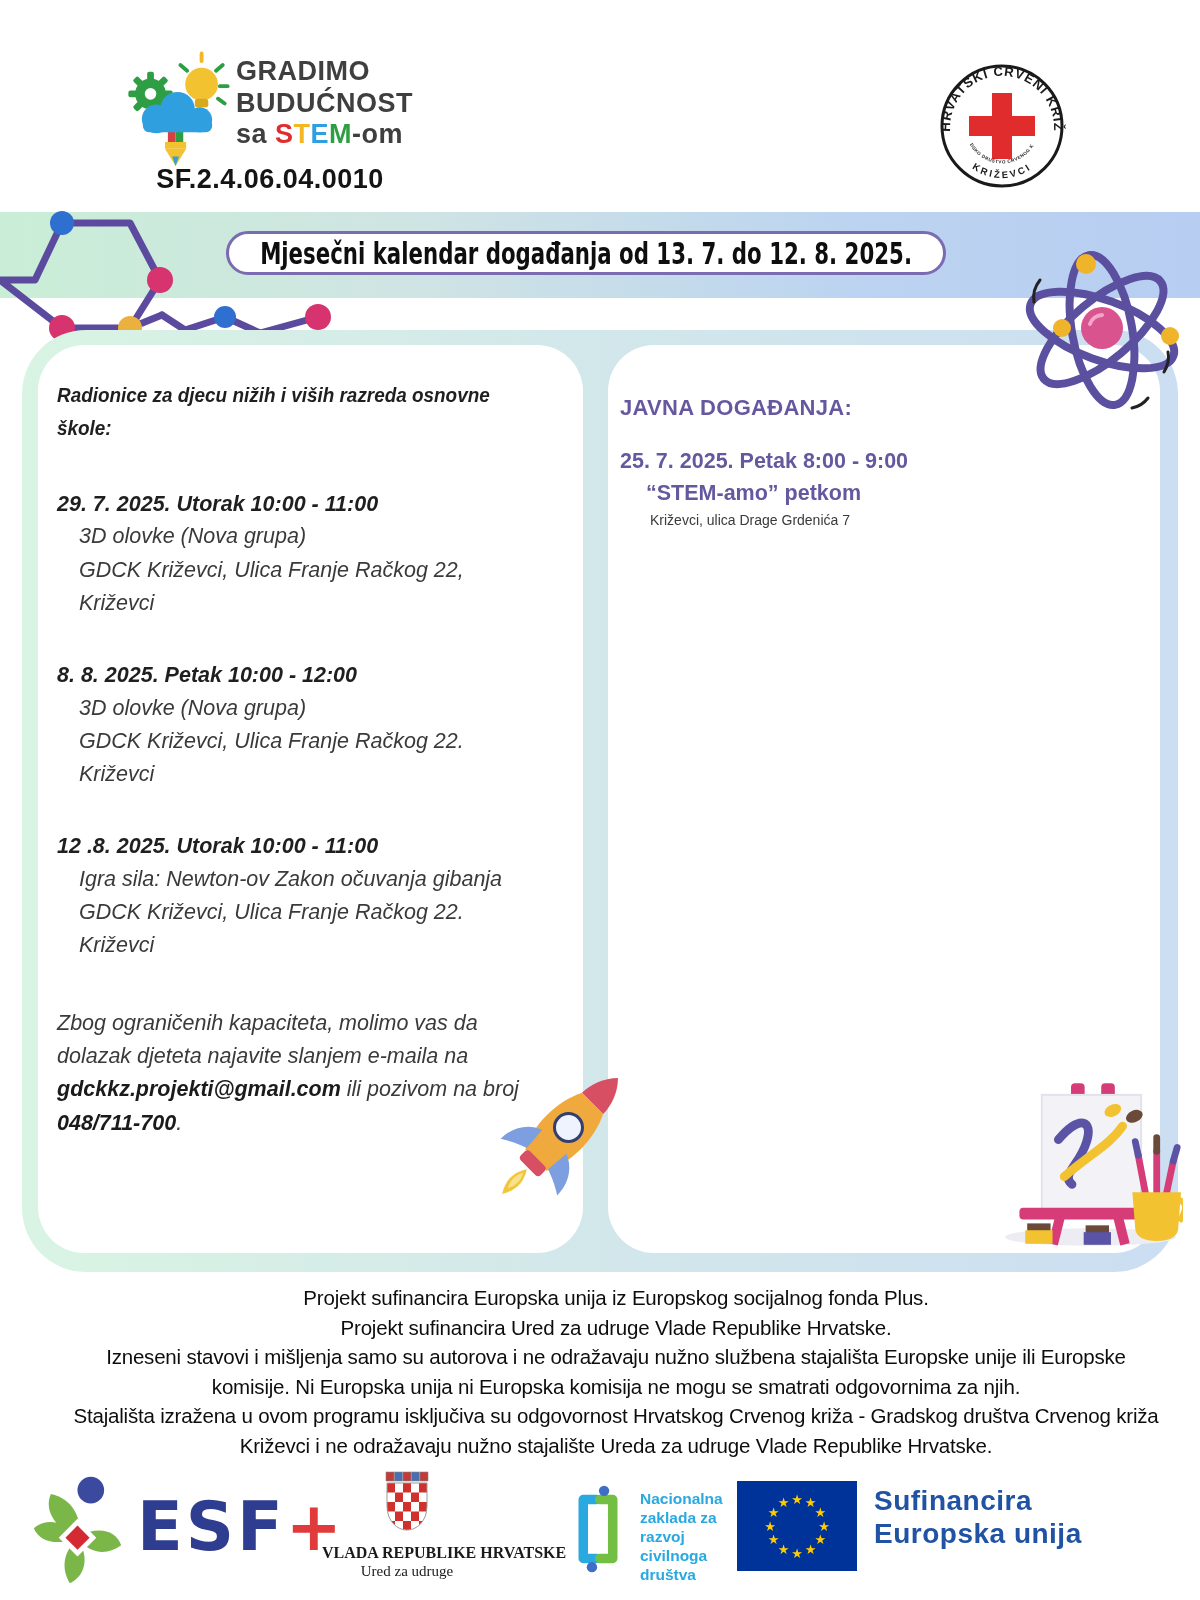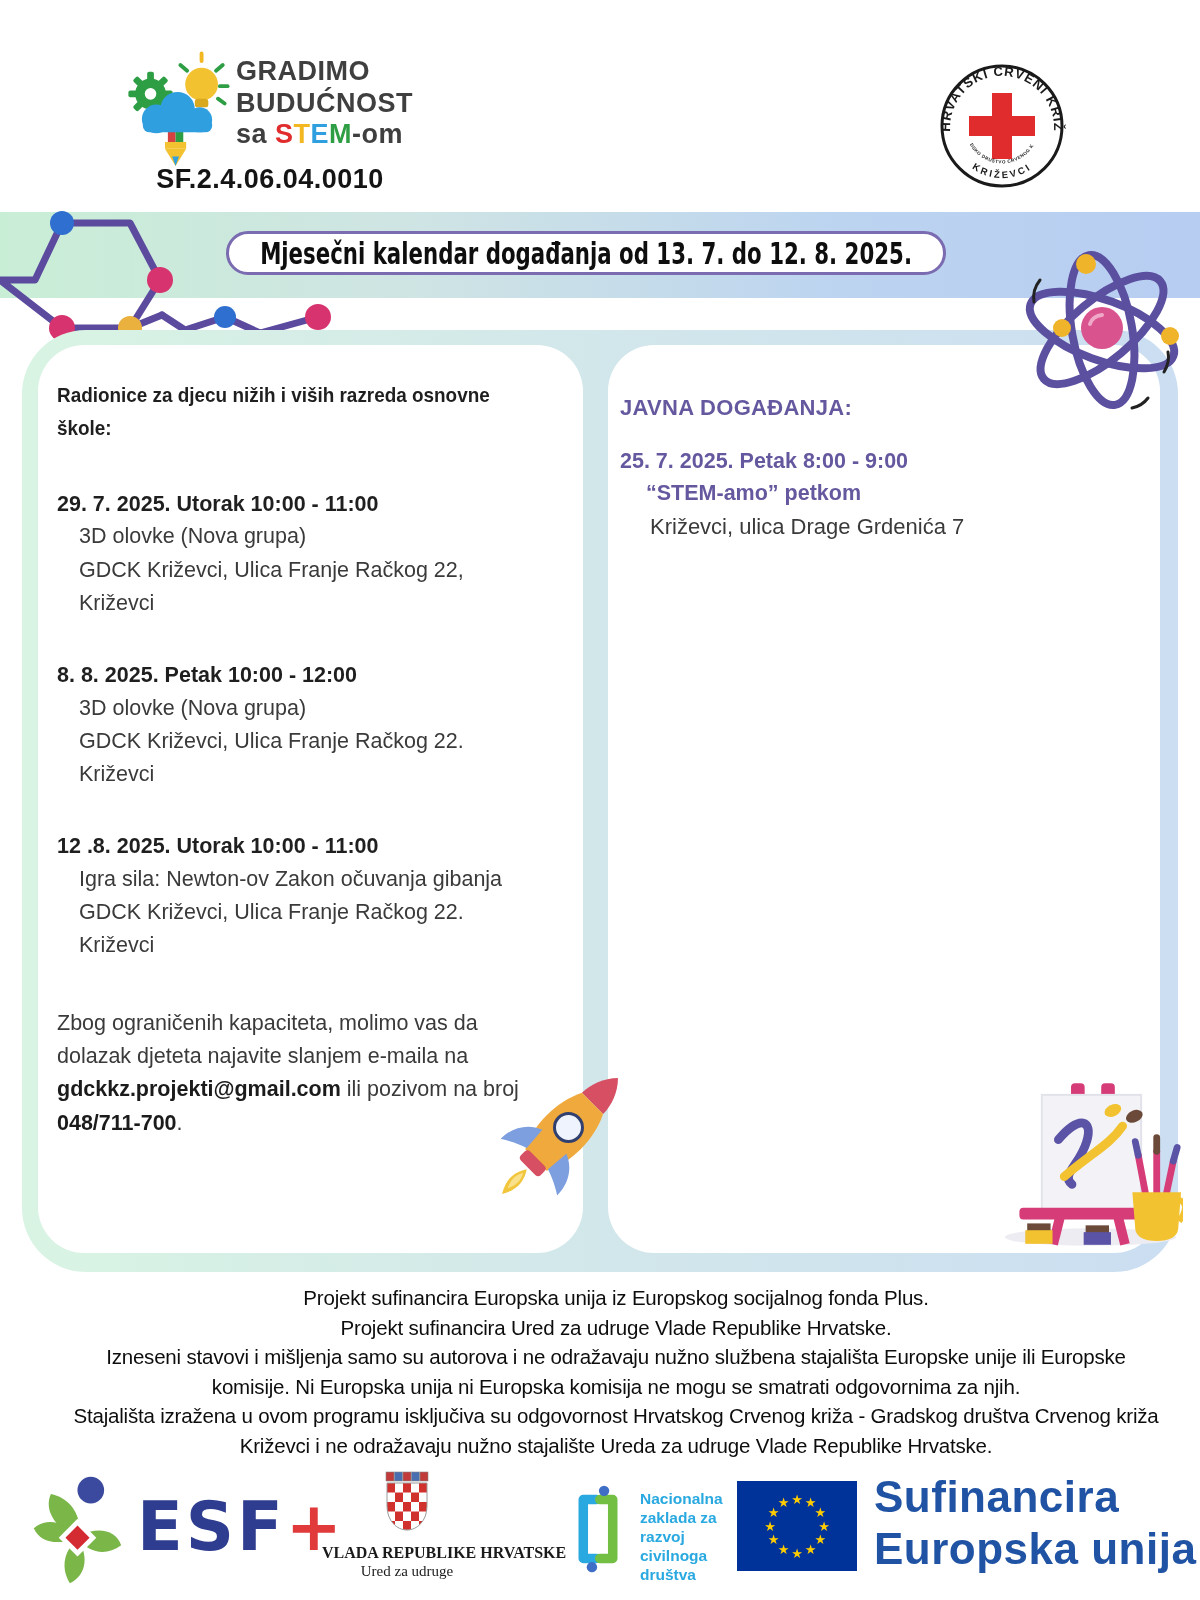--- a/index.html
+++ b/index.html
@@ -26,35 +26,35 @@
   .title-pill span{white-space:nowrap;font-family:"DejaVu Sans",sans-serif;font-weight:700;
                    font-size:30px;color:#0e0e0e;transform:scaleX(.71);transform-origin:center;}
   .atom{position:absolute;left:1012px;top:240px;width:180px;height:180px;z-index:5;}
 
   
   .panels-wrap{position:absolute;left:22px;top:330px;width:1156px;height:942px;z-index:3;
                border-radius:64px;
                background:linear-gradient(90deg,#d9f4e3 0%,#d3e8ea 45%,#cbdef2 100%);}
   .panel{position:absolute;top:345px;height:908px;background:#ffffff;border-radius:46px;
          box-sizing:border-box;z-index:4;}
-  .panel-left{left:38px;width:545px;padding:34px 20px 0 19px;}
+  .panel-left{left:38px;width:545px;padding:34px 20px 0 19px;font-style:italic;}
   .panel-right{left:608px;width:552px;padding:50px 20px 0 12px;}
 
   .lp-heading{font-size:21px;font-weight:700;color:#1f1f1f;line-height:1.55;
               transform:scaleX(.9);transform-origin:left;white-space:nowrap;margin-bottom:44px;}
   .event{margin-bottom:39px;}
   .event-title{font-size:21.5px;font-weight:700;color:#1f1f1f;line-height:1.5;white-space:nowrap;}
   .event-lines{margin-left:22px;font-size:21.5px;color:#3a3a3a;line-height:1.55;white-space:nowrap;}
   .note{margin-top:44px;font-size:21.5px;line-height:1.55;color:#3a3a3a;white-space:nowrap;}
   .note b{color:#1b1b1b;}
 
   .rp-heading{font-size:22px;font-weight:700;color:#66589f;letter-spacing:.3px;margin-bottom:24px;}
   .rp-event-title{font-size:21.5px;font-weight:700;color:#66589f;line-height:1.5;white-space:nowrap;}
   .rp-event-name{margin-left:26px;font-size:21.5px;font-weight:700;color:#66589f;line-height:1.5;}
-  .rp-event-loc{margin-left:30px;font-size:22px;color:#3a3a3a;line-height:1.5;}
+  .rp-event-loc{margin-left:30px;font-size:14px;color:#3a3a3a;line-height:1.5;}
 
   .rocket{position:absolute;left:512px;top:1052px;width:96px;height:168px;z-index:5;
           transform:rotate(45deg);}
   .easel{position:absolute;left:998px;top:1080px;width:185px;height:168px;z-index:5;}
 
   
   .disclaimer{position:absolute;left:0;top:1283px;width:1200px;text-align:center;z-index:1;
               font-size:20.5px;line-height:1.44;color:#0d0d0d;letter-spacing:-0.2px;padding-left:16px;}
   .disclaimer div{white-space:nowrap;}
 
@@ -66,21 +66,21 @@
   .vlada{position:absolute;left:322px;top:8px;width:170px;text-align:center;
          font-family:"Liberation Serif",serif;color:#1a1a1a;}
   .vlada-coa{width:44px;height:62px;}
   .vlada-l1{font-weight:700;font-size:16px;white-space:nowrap;margin-top:8px;}
   .vlada-l2{font-size:15px;margin-top:1px;}
   .zaklada{position:absolute;left:572px;top:14px;}
   .zaklada-brackets{position:absolute;left:0;top:4px;width:52px;height:98px;}
   .zaklada-text{position:absolute;left:68px;top:14px;font-weight:700;font-size:15.5px;
                 line-height:1.22;color:#29a9e0;white-space:nowrap;}
   .euflag{position:absolute;left:737px;top:18px;width:120px;height:92px;}
-  .eu-text{position:absolute;left:874px;top:9px;font-weight:700;font-size:44px;
+  .eu-text{position:absolute;left:874px;top:22px;font-weight:700;font-size:28px;
            line-height:1.18;color:#2053a4;letter-spacing:.5px;white-space:nowrap;}
 </style>
 </head>
 <body>
 
 <div class="page">
 
   <svg class="stem-logo-graphic" viewBox="0 0 120 135">
 
     <g transform="translate(32,58)" fill="#2e9e44">

